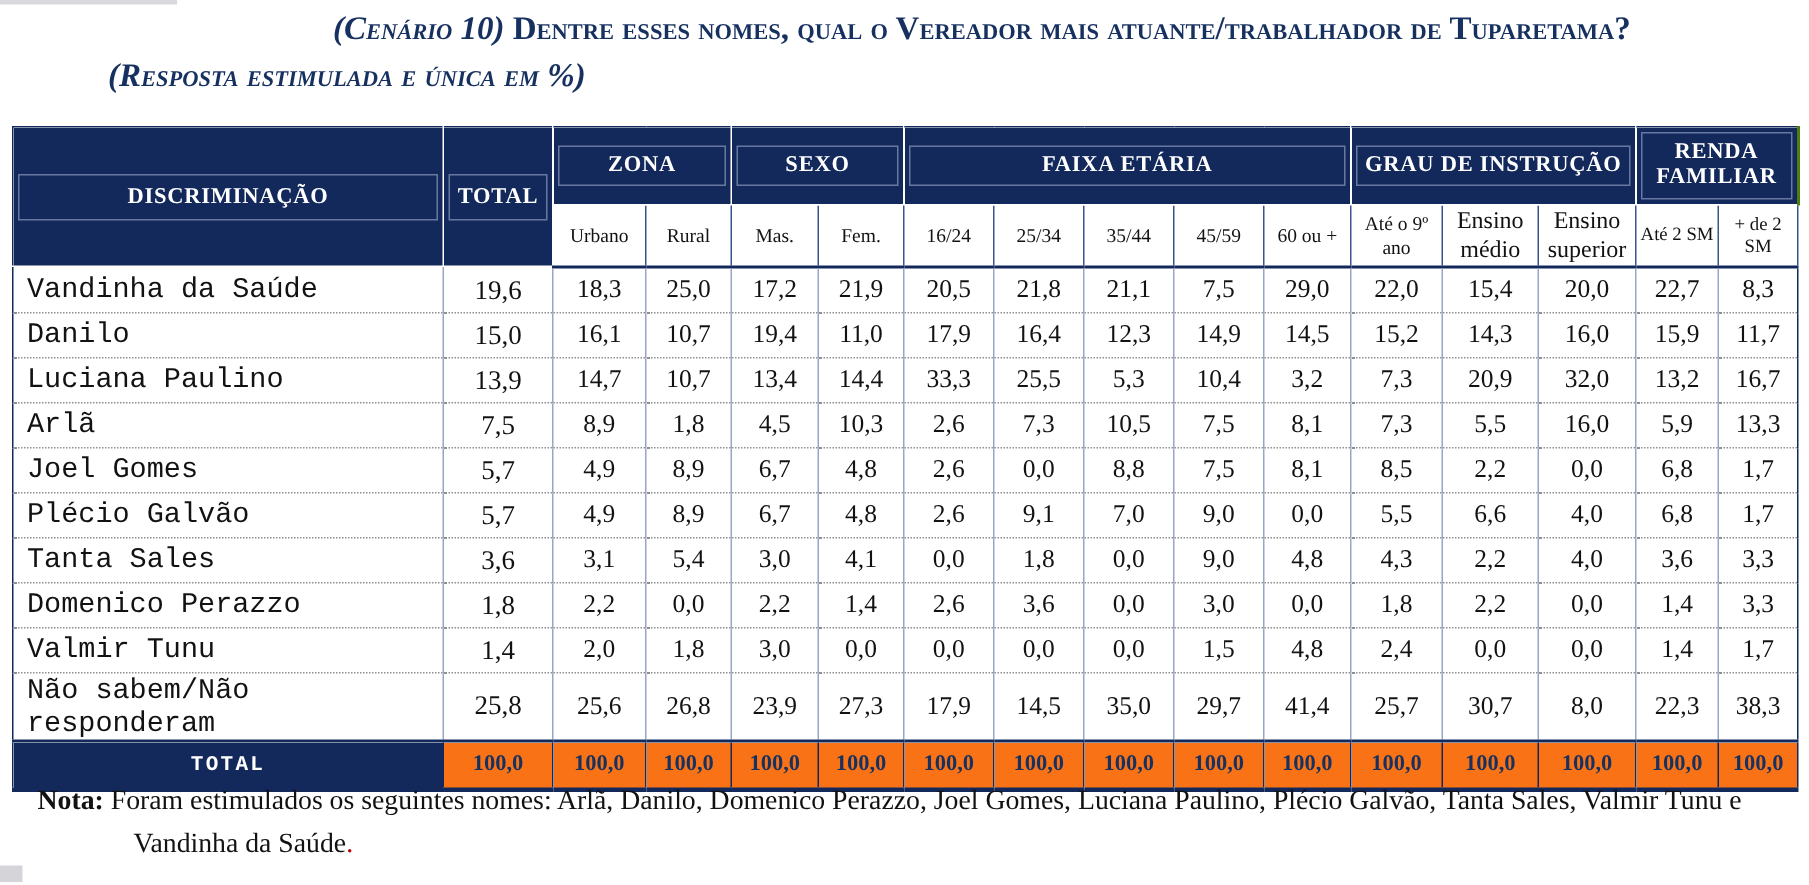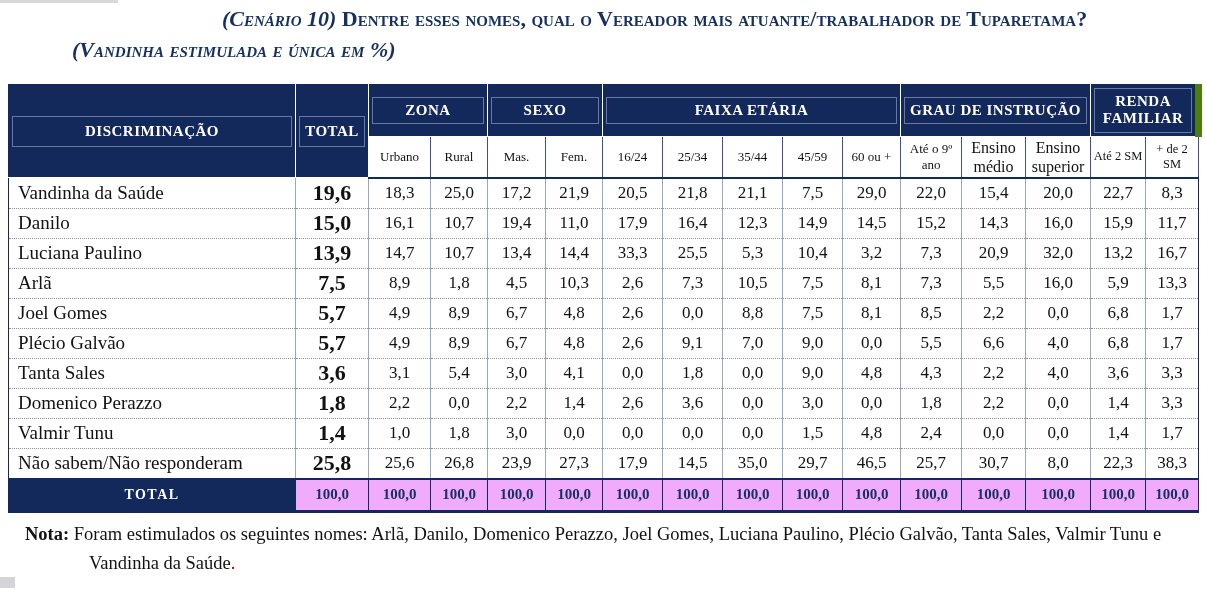--- a/index.html
+++ b/index.html
@@ -22,67 +22,67 @@
   table{position:absolute;left:8px;top:84px;width:1190px;
         border-collapse:collapse;table-layout:fixed;}
   th,td{padding:0;overflow:hidden;}
 
   
   .ghead{height:45px;}
   .g{background:#13295b;color:#ffffff;font-weight:bold;font-size:15px;
      letter-spacing:.5px;text-align:center;vertical-align:middle;
      border:1px solid #ffffff;border-top:1px solid #13295b;line-height:1.15;}
   .g:first-child{border-left:1px solid #13295b;}
-  .g:last-child{border-right:7px solid #4d7c0f;}
+  .g:last-child{border-right:2px solid #4d7c0f;}
   .g .inset{display:block;margin:3px 3px;padding:4px 0;
             border:1px solid rgba(175,188,218,.55);}
   .gspan .inset{margin:3px 3px;padding:6px 0;text-align:center;}
 
   
   .subhead{height:29px;margin-left:24px;}
   .sub{background:#ffffff;color:#121212;font-size:13px;font-weight:normal;
        text-align:center;vertical-align:middle;line-height:1.2;
        border:1px solid #3a5390;border-bottom:2px solid #13295b;padding:1px 2px;}
   #hrow2 th:nth-child(10){font-size:13px;}
   #hrow2 th:nth-child(11),#hrow2 th:nth-child(12){font-size:16px;}
   #hrow2 th:nth-child(13),#hrow2 th:nth-child(14){font-size:12.5px;}
 
   
   tbody td{height:29px;font-size:17px;text-align:center;vertical-align:middle;
            color:#121212;
            border-left:1px solid #97a5c6;border-right:1px solid #97a5c6;
            border-top:1px dotted #8f8f8f;border-bottom:1px dotted #8f8f8f;}
-  tbody td:first-child{border-left:1px solid #13295b;}
+  tbody td:first-child{border-left:1px solid #13295b;font-family:Liberation Mono, monospace;}
   tbody td:last-child{border-right:1px solid #13295b;}
   td.label{text-align:left;padding-left:9px;font-size:19px;}
-  td.totalcell{font-weight:bold;font-size:22px;}
+  td.totalcell{font-weight:normal;font-size:18px;}
 
   
   .trow td{height:30px;border:1px solid #13295b;
            border-top:2px solid #13295b;border-bottom:3px solid #13295b;}
   .trow .tlabel{background:#13295b;color:#ffffff;font-weight:bold;
                 font-size:14px;letter-spacing:1.5px;text-align:center;}
-  .trow .tval{color:#16305f;font-weight:bold;font-size:15px;background:#f0abfc;}
+  .trow .tval{color:#16305f;font-weight:bold;font-size:15px;background:#f97316;}
 
   
   .note{position:absolute;left:25px;top:520px;width:1150px;
         font-size:18.5px;color:#121212;line-height:1.55;}
   .note .hang{display:block;padding-left:64px;text-indent:-64px;}
   .note .lbl{font-weight:bold;}
   .note .red{color:#c00000;}
 </style>
 </head>
 <body>
 
 <div class="scan-edge-top"></div>
 
 <div class="title-block">
   <span class="it">(Cenário 10)</span>
   <span>Dentre esses nomes, qual o Vereador mais atuante/trabalhador de Tuparetama?</span>
-  <span class="it">(Vandinha estimulada e única em %)</span>
+  <span class="it">(Resposta estimulada e única em %)</span>
 </div>
 
 <table>
   <colgroup>
     <col style="width:287px">
       <col style="width:73px">
     <col style="width:62px">
       <col style="width:57px">
     <col style="width:58px">
       <col style="width:57px">
@@ -279,21 +279,21 @@
         <td class="num">0,0</td>
         <td class="num">1,8</td>
         <td class="num">2,2</td>
         <td class="num">0,0</td>
         <td class="num">1,4</td>
         <td class="num">3,3</td>
       </tr>
       <tr>
         <td class="label">Valmir Tunu</td>
         <td class="totalcell">1,4</td>
-        <td class="num">1,0</td>
+        <td class="num">2,0</td>
         <td class="num">1,8</td>
         <td class="num">3,0</td>
         <td class="num">0,0</td>
         <td class="num">0,0</td>
         <td class="num">0,0</td>
         <td class="num">0,0</td>
         <td class="num">1,5</td>
         <td class="num">4,8</td>
         <td class="num">2,4</td>
         <td class="num">0,0</td>
@@ -305,21 +305,21 @@
         <td class="label">Não sabem/Não responderam</td>
         <td class="totalcell">25,8</td>
         <td class="num">25,6</td>
         <td class="num">26,8</td>
         <td class="num">23,9</td>
         <td class="num">27,3</td>
         <td class="num">17,9</td>
         <td class="num">14,5</td>
         <td class="num">35,0</td>
         <td class="num">29,7</td>
-        <td class="num">46,5</td>
+        <td class="num">41,4</td>
         <td class="num">25,7</td>
         <td class="num">30,7</td>
         <td class="num">8,0</td>
         <td class="num">22,3</td>
         <td class="num">38,3</td>
       </tr>
       <tr class="trow">
         <td class="tlabel">TOTAL</td>
         <td class="tval">100,0</td>
         <td class="tval">100,0</td>

